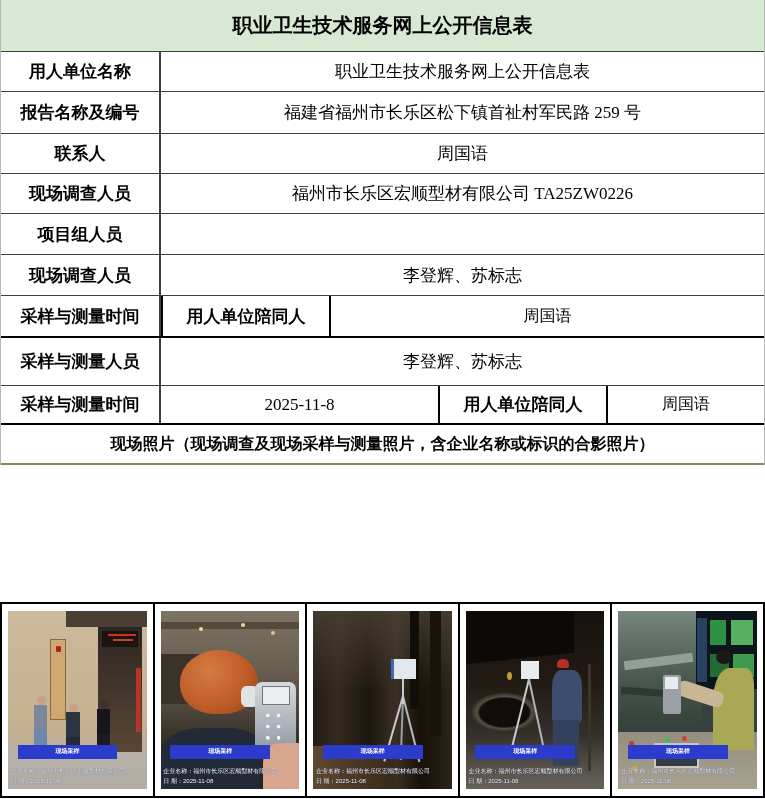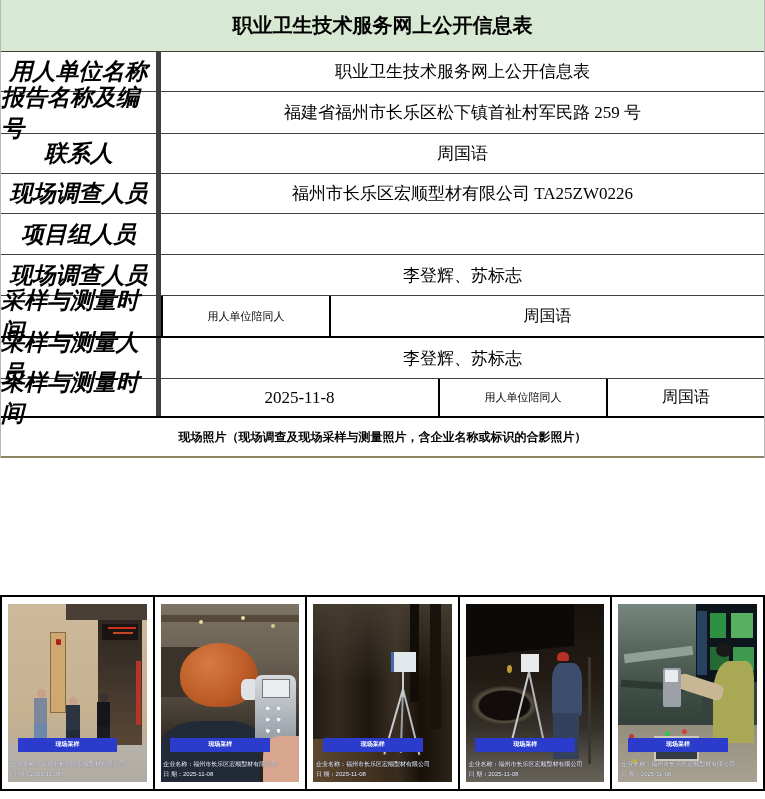--- a/index.html
+++ b/index.html
@@ -5,29 +5,29 @@
   html,body{margin:0;padding:0;background:#fff;}
   .page{width:765px;height:799px;background:#fff;position:relative;
         font-family:"Liberation Serif","DejaVu Serif",serif;color:#000;overflow:hidden;}
   
   .doc-table{width:765px;border-left:1px solid #b8b8b8;border-right:1px solid #b8b8b8;box-sizing:border-box;}
   .title-row{height:51px;background:#d7e9d3;display:flex;align-items:center;justify-content:center;
              border-bottom:1px solid #404040;
              font-family:"Liberation Sans","DejaVu Sans",sans-serif;font-weight:bold;font-size:20px;}
   .trow{display:flex;border-bottom:1px solid #404040;box-sizing:border-box;}
   .tlabel{flex:0 0 160px;display:flex;align-items:center;justify-content:center;
-          font-weight:bold;font-size:23px;border-right:5px solid #404040;box-sizing:border-box;font-style:italic;}
+          font-weight:bold;font-size:17px;border-right:2px solid #404040;box-sizing:border-box;}
   .tvalue{flex:1;display:flex;align-items:center;justify-content:center;font-size:17px;text-align:center;}
   .tv-fixed{flex:0 0 277px;}
   .tcomp-label{flex:0 0 170px;display:flex;align-items:center;justify-content:center;
-               font-weight:normal;font-size:11px;border-left:2px solid #000;border-right:2px solid #000;box-sizing:border-box;}
+               font-weight:bold;font-size:17px;border-left:2px solid #000;border-right:2px solid #000;box-sizing:border-box;}
   .tcomp-value{flex:1;display:flex;align-items:center;justify-content:center;font-size:16px;}
   .thick-bottom{border-bottom:2px solid #000;}
   .photos-header{height:38px;display:flex;align-items:center;justify-content:center;
-                 font-family:"Liberation Sans","DejaVu Sans",sans-serif;font-weight:bold;font-size:12px;
+                 font-family:"Liberation Sans","DejaVu Sans",sans-serif;font-weight:bold;font-size:16px;
                  border-bottom:2px solid #8c8663;}
   
   .photo-section{position:relative;width:765px;height:333px;background:#fff;}
   .photo-strip{position:absolute;left:0;bottom:0;width:765px;height:196px;display:flex;
                border-top:2px solid #000;border-bottom:2px solid #000;border-left:2px solid #000;box-sizing:border-box;}
   .pcell{flex:1;border-right:2px solid #000;box-sizing:border-box;background:#fff;padding:7px 6px;}
   .photo{position:relative;width:100%;height:100%;overflow:hidden;background:#888;}
   .abs{position:absolute;}
   
   .pbanner{position:absolute;left:7%;bottom:17%;width:72%;height:14px;background:#2b3ccc;
@@ -167,21 +167,21 @@
       <div class="tlabel">现场调查人员</div>
       <div class="tvalue">李登辉、苏标志</div>
     </div>
 
     <div class="trow thick-bottom" style="height:42px">
       <div class="tlabel">采样与测量时间</div>
       <div class="tcomp-label">用人单位陪同人</div>
       <div class="tcomp-value">周国语</div>
     </div>
 
-    <div class="trow" style="height:41px">
+    <div class="trow" style="height:48px">
       <div class="tlabel">采样与测量人员</div>
       <div class="tvalue">李登辉、苏标志</div>
     </div>
 
     <div class="trow thick-bottom" style="height:39px">
       <div class="tlabel">采样与测量时间</div>
       <div class="tvalue tv-fixed">2025-11-8</div>
       <div class="tcomp-label">用人单位陪同人</div>
       <div class="tcomp-value">周国语</div>
     </div>

